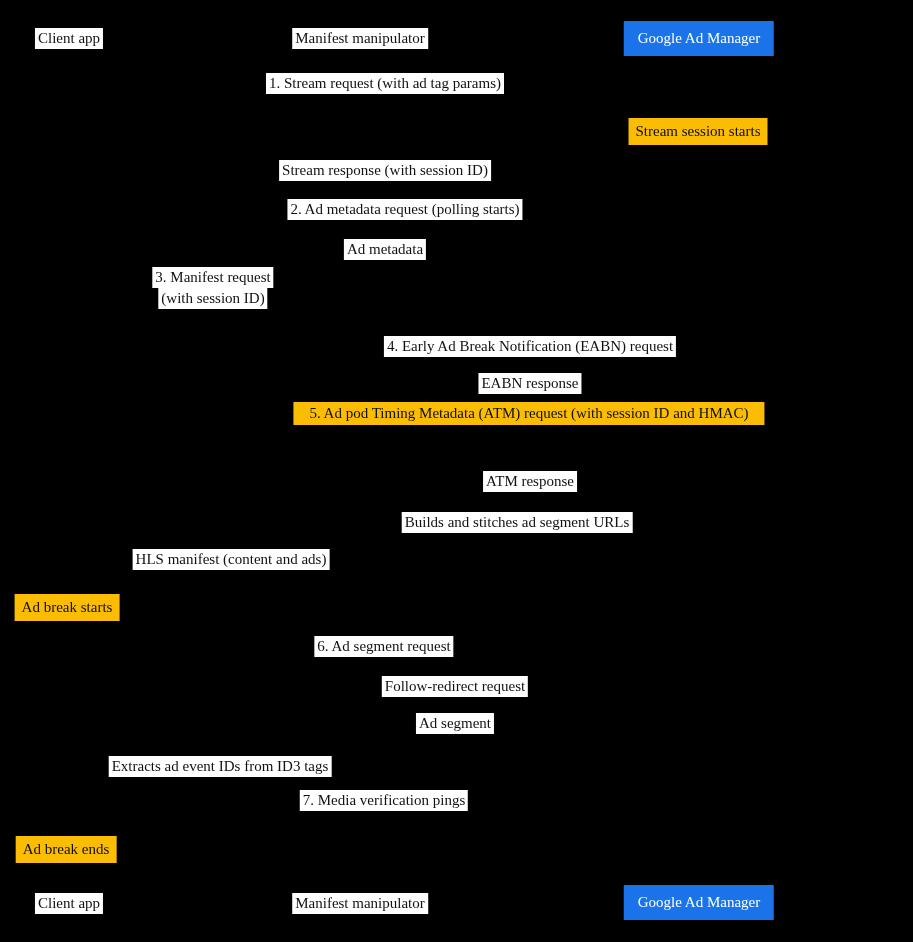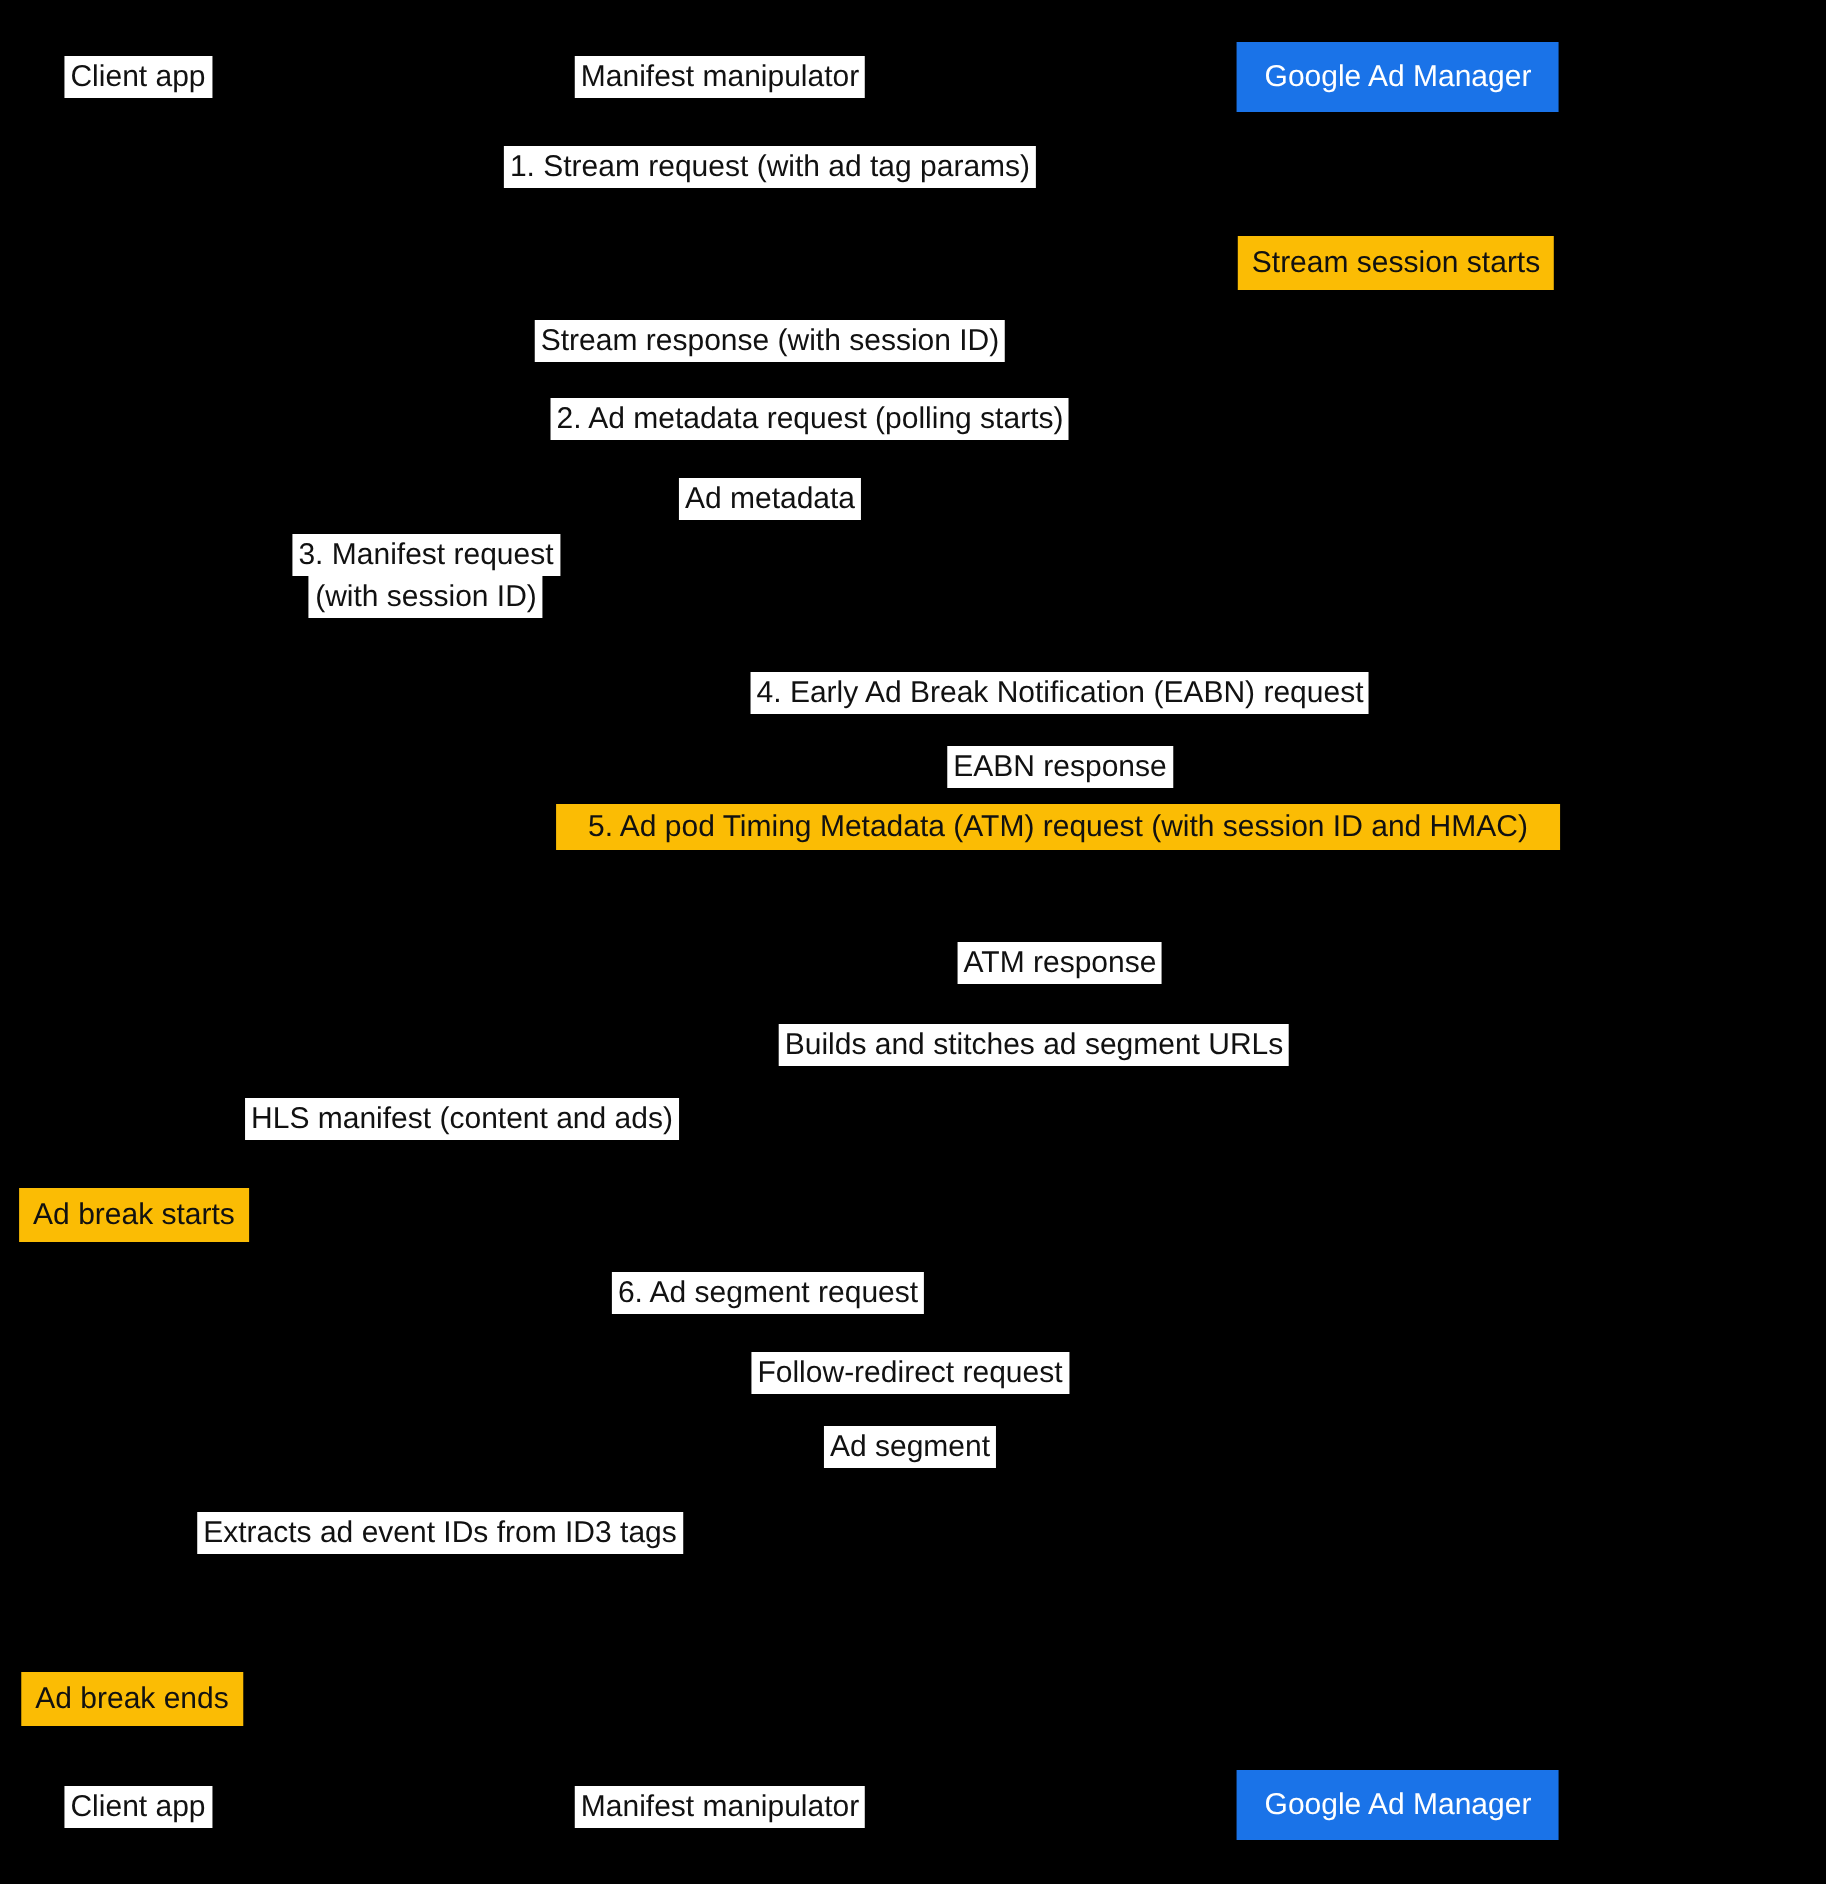--- a/index.html
+++ b/index.html
@@ -1,19 +1,19 @@
 <!DOCTYPE html>
 <html><head>
 <meta charset="utf-8">
 <style>
   html,body{margin:0;padding:0;background:#000;}
   .canvas{
     position:relative;width:797px;height:942px;
     background:var(--bg,#000);
-    font-family:Liberation Sans, sans-serif;
+    font-family:Liberation Serif, serif;
     overflow:hidden;
   }
   
   .lbl{
     position:absolute;transform:translateX(-50%);
     font-size:15px;line-height:19px;color:#111;
     white-space:nowrap;text-align:center;
   }
   .lbl .row{display:block;text-align:center;}
   .lbl .row>span{display:inline-block;background:var(--label-bg,#fff);padding:1px 3px;}
@@ -108,20 +108,23 @@
   </div>
 
   <div class="lbl" style="left:455px;top:713px;">
     <span class="row"><span>Ad segment</span></span>
   </div>
 
   <div class="lbl" style="left:220px;top:756px;">
     <span class="row"><span>Extracts ad event IDs from ID3 tags</span></span>
   </div>
 
+  <div class="lbl" style="left:384px;top:790px;">
+    <span class="row"><span>7. Media verification pings</span></span>
+  </div>
 
   <div class="note" style="left:66px;top:836px;">Ad break ends</div>
 
   <div class="lbl" style="left:69px;top:893px;">
     <span class="row"><span>Client app</span></span>
   </div>
   <div class="lbl" style="left:360px;top:893px;">
     <span class="row"><span>Manifest manipulator</span></span>
   </div>
   <div class="actor-primary" style="left:699px;top:885px;">Google Ad Manager</div>

